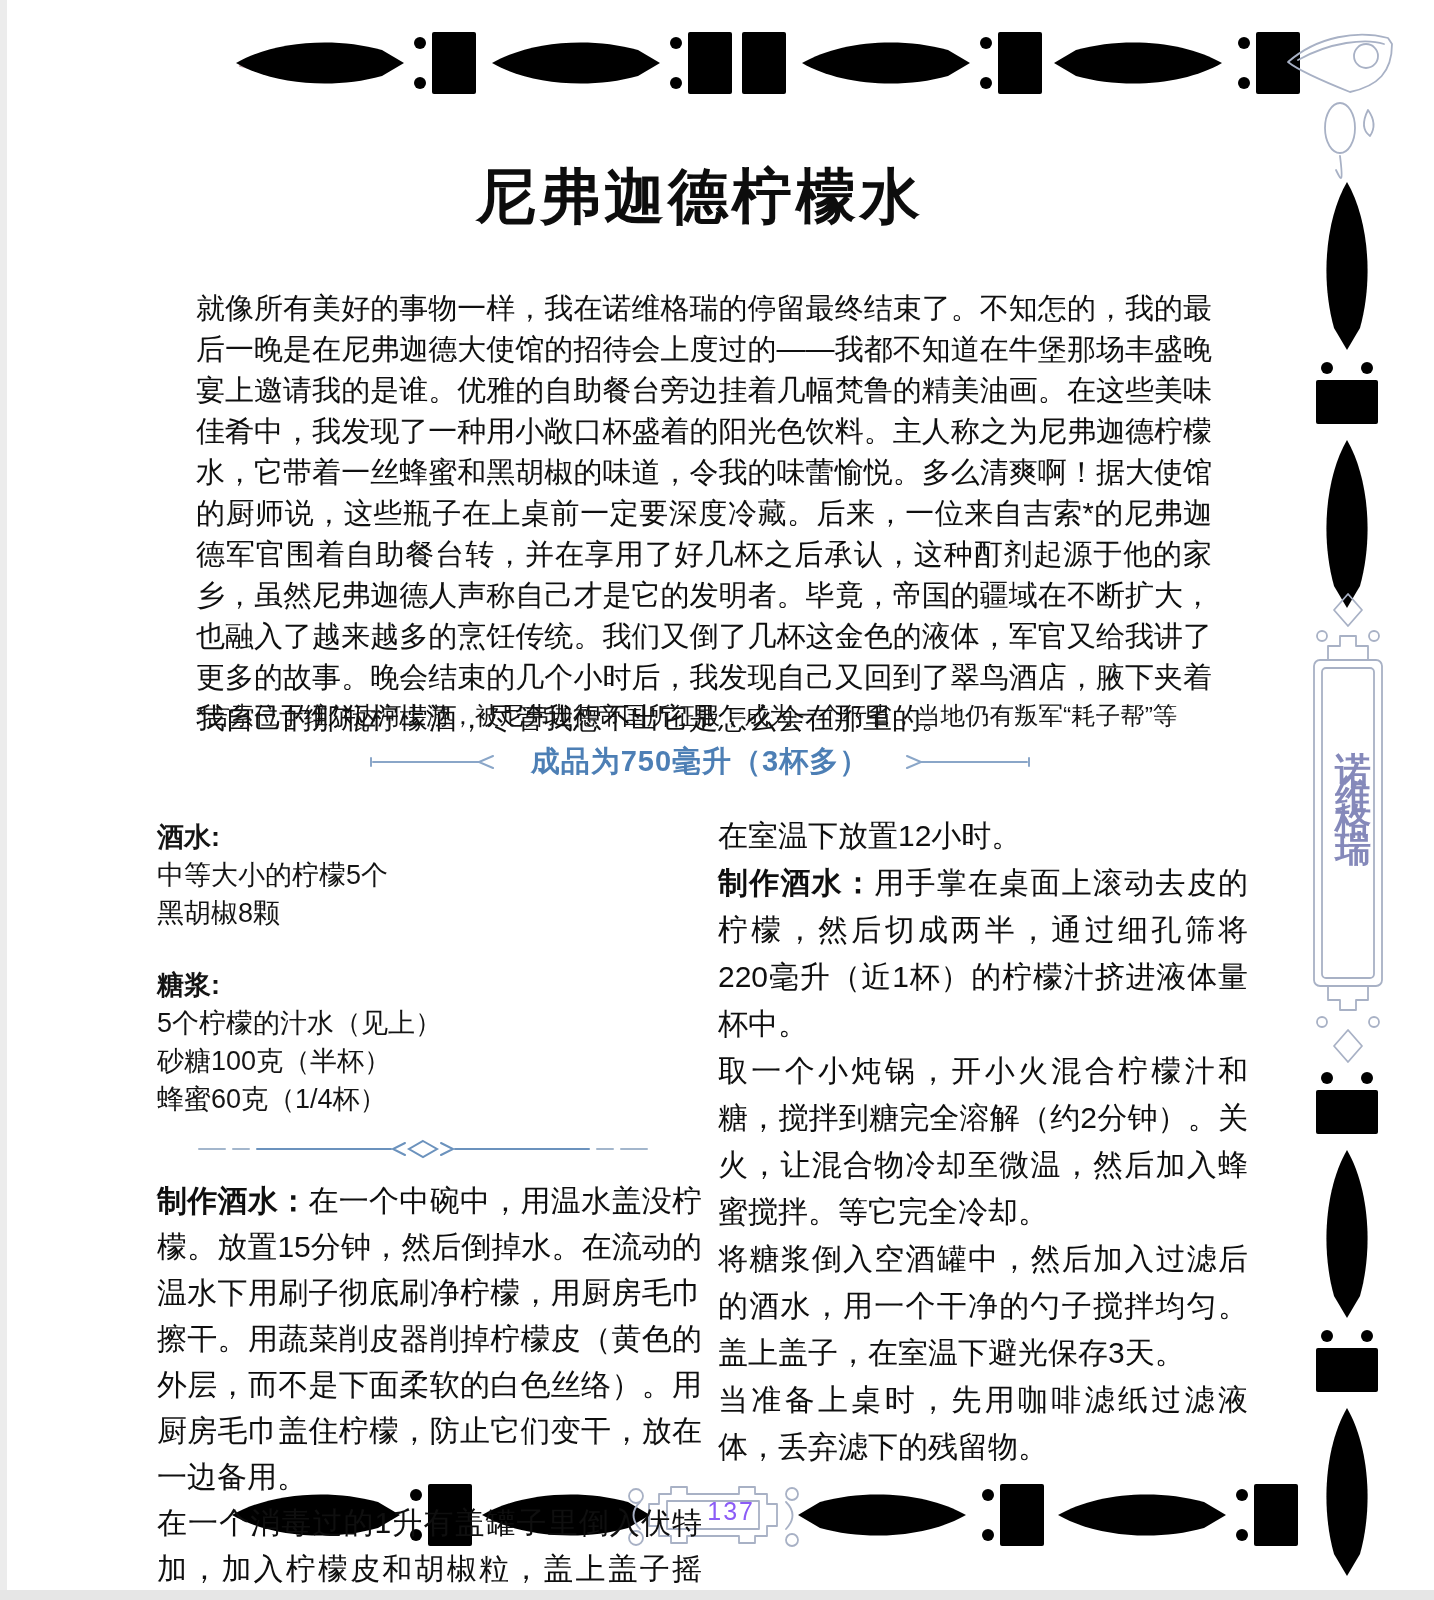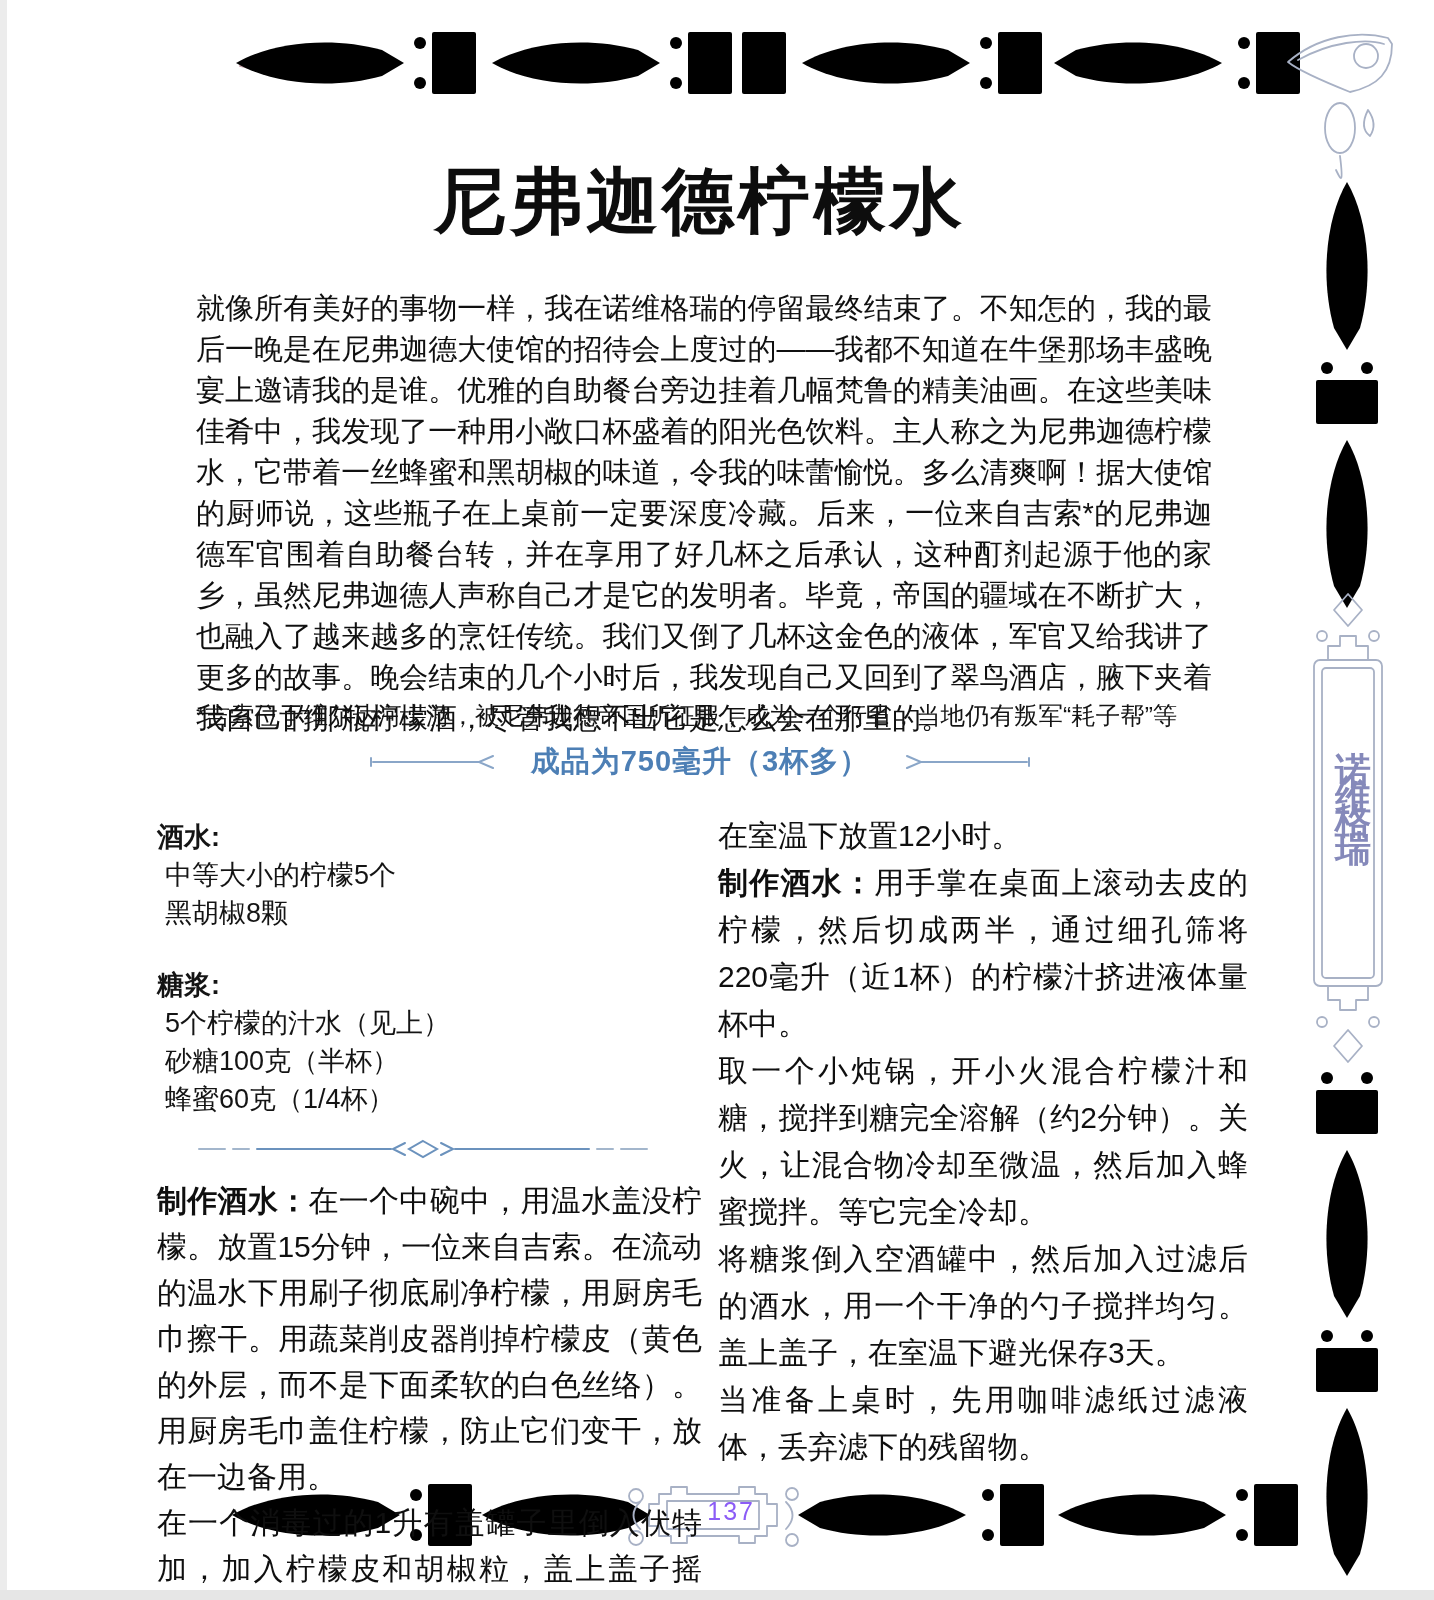--- a/index.html
+++ b/index.html
@@ -12,42 +12,42 @@
   .edge-shade-bottom{position:absolute;left:0;top:1590px;width:1434px;height:10px;background:#e6e6e6;}
 
   svg.orn{position:absolute;overflow:visible;}
   .orn path,.orn rect,.orn circle,.orn ellipse,.orn polygon,.orn polyline{
     fill:none;stroke:#a8b1c5;stroke-width:1.8;stroke-linecap:round;stroke-linejoin:round;
   }
   .pink{stroke:#c9a6ae !important;}
 
   .page-title{
     position:absolute;left:155px;top:142px;width:1090px;text-align:center;
-    font-size:72px;font-weight:800;letter-spacing:4px;color:#0d0d0d;line-height:118px;
+    font-size:60px;font-weight:800;letter-spacing:4px;color:#0d0d0d;line-height:118px;font-family:Liberation Mono, monospace;
   }
   .intro{
     position:absolute;left:196px;top:288px;width:1016px;
     font-size:29px;line-height:41px;text-align:justify;color:#101010;
   }
   .footnote{
     position:absolute;left:196px;top:700px;width:1035px;
     font-size:24.5px;line-height:32px;color:#141414;
   }
   .yield-row{
     position:absolute;left:155px;top:742px;width:1090px;height:40px;
     display:flex;align-items:center;justify-content:center;gap:12px;
   }
   .yield-text{font-size:29px;font-weight:600;color:#4d7fb5;letter-spacing:1px;}
 
   .col{position:absolute;}
   .col-left{left:157px;top:818px;width:545px;}
   .col-right{left:718px;top:812px;width:530px;}
 
   .ing-head{font-size:27px;font-weight:700;line-height:38px;}
-  .ing-item{font-size:27px;line-height:38px;margin-left:8px;}
+  .ing-item{font-size:27px;line-height:38px;}
   .ing-gap{height:34px;}
 
   .divider-wrap{margin:20px 0 14px 36px;}
 
   p.step{margin:0;font-size:30px;line-height:46px;text-align:justify;color:#0f0f0f;}
   .col-right p.step{line-height:47px;}
   p.step b{font-weight:700;}
 
   .region-label{
     position:absolute;left:1328px;top:722px;height:280px;
@@ -200,21 +200,21 @@
         <path d="M64,11 H198"></path>
         <path d="M212,5 L200,11 L212,17"></path>
         <polygon points="230,3 244,11 230,19 216,11" fill="none"></polygon>
         <path d="M248,5 L260,11 L248,17"></path>
         <path d="M262,11 H396"></path>
         <path stroke="#a3b6cc" d="M404,11 h16 M428,11 h26"></path>
       </g>
     </svg>
   </div>
 
-  <p class="step"><b>制作酒水：</b><span>在一个中碗中，用温水盖没柠檬。放置15分钟，一位来自吉索。在流动的温水下用刷子彻底刷净柠檬，用厨房毛巾擦干。用蔬菜削皮器削掉柠檬皮（黄色的外层，而不是下面柔软的白色丝络）。用厨房毛巾盖住柠檬，防止它们变干，放在一边备用。</span></p>
+  <p class="step"><b>制作酒水：</b><span>在一个中碗中，用温水盖没柠檬。放置15分钟，然后倒掉水。在流动的温水下用刷子彻底刷净柠檬，用厨房毛巾擦干。用蔬菜削皮器削掉柠檬皮（黄色的外层，而不是下面柔软的白色丝络）。用厨房毛巾盖住柠檬，防止它们变干，放在一边备用。</span></p>
   <p class="step"><b></b><span>在一个消毒过的1升有盖罐子里倒入伏特加，加入柠檬皮和胡椒粒，盖上盖子摇匀。</span></p>
 </div>
 
 <div class="col col-right">
   <p class="step"><b></b><span>在室温下放置12小时。</span></p>
   <p class="step"><b>制作酒水：</b><span>用手掌在桌面上滚动去皮的柠檬，然后切成两半，通过细孔筛将220毫升（近1杯）的柠檬汁挤进液体量杯中。</span></p>
   <p class="step"><b></b><span>取一个小炖锅，开小火混合柠檬汁和糖，搅拌到糖完全溶解（约2分钟）。关火，让混合物冷却至微温，然后加入蜂蜜搅拌。等它完全冷却。</span></p>
   <p class="step"><b></b><span>将糖浆倒入空酒罐中，然后加入过滤后的酒水，用一个干净的勺子搅拌均匀。盖上盖子，在室温下避光保存3天。</span></p>
   <p class="step"><b></b><span>当准备上桌时，先用咖啡滤纸过滤液体，丢弃滤下的残留物。</span></p>
 

